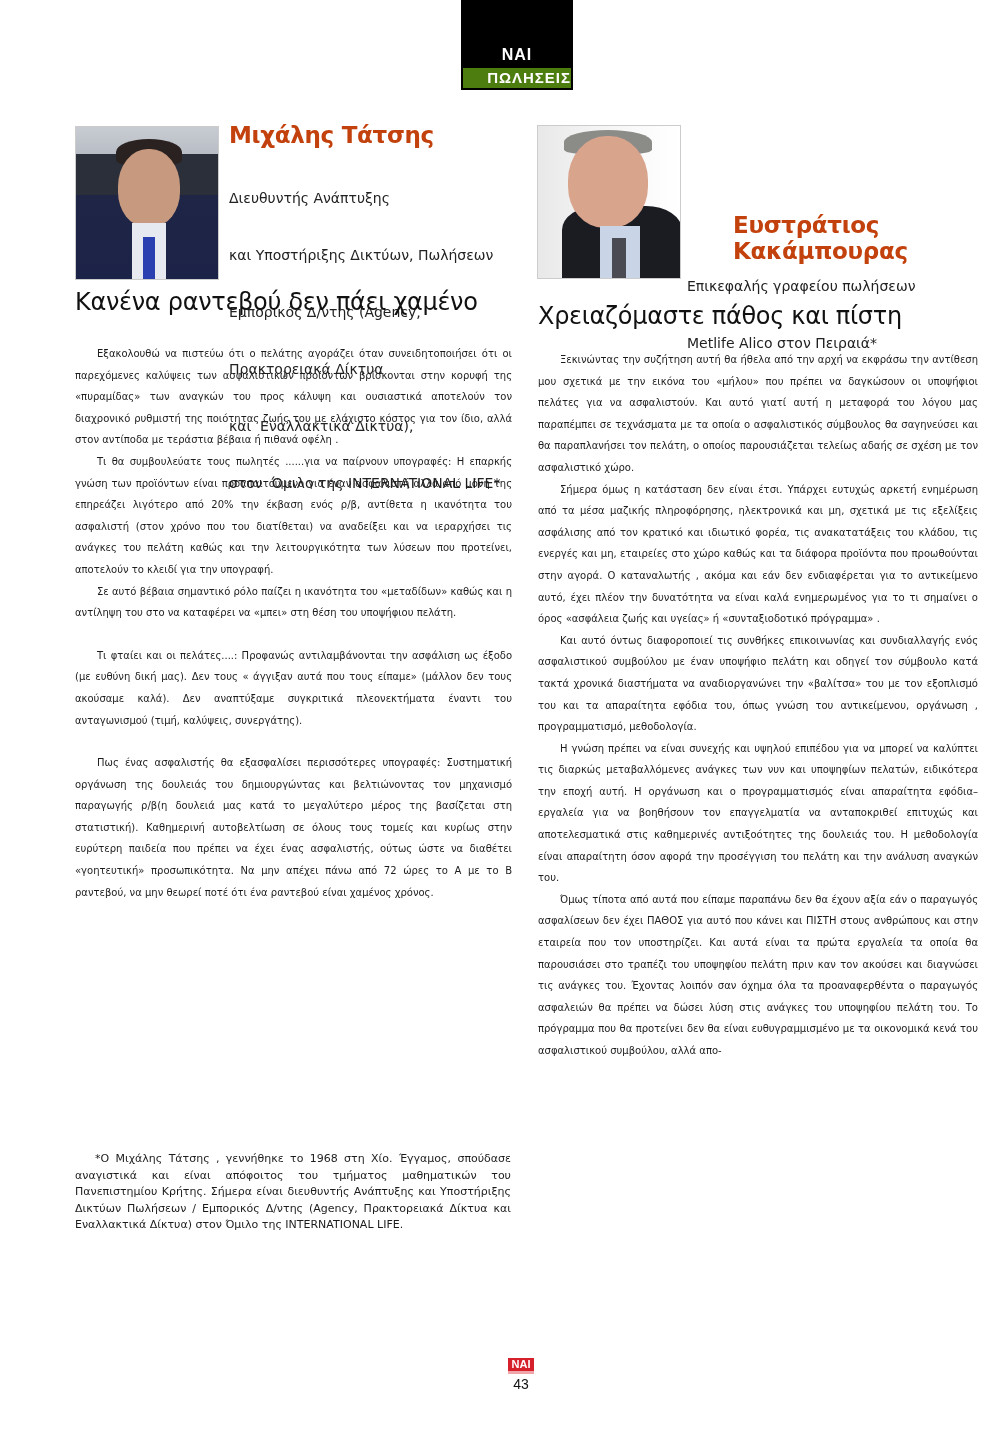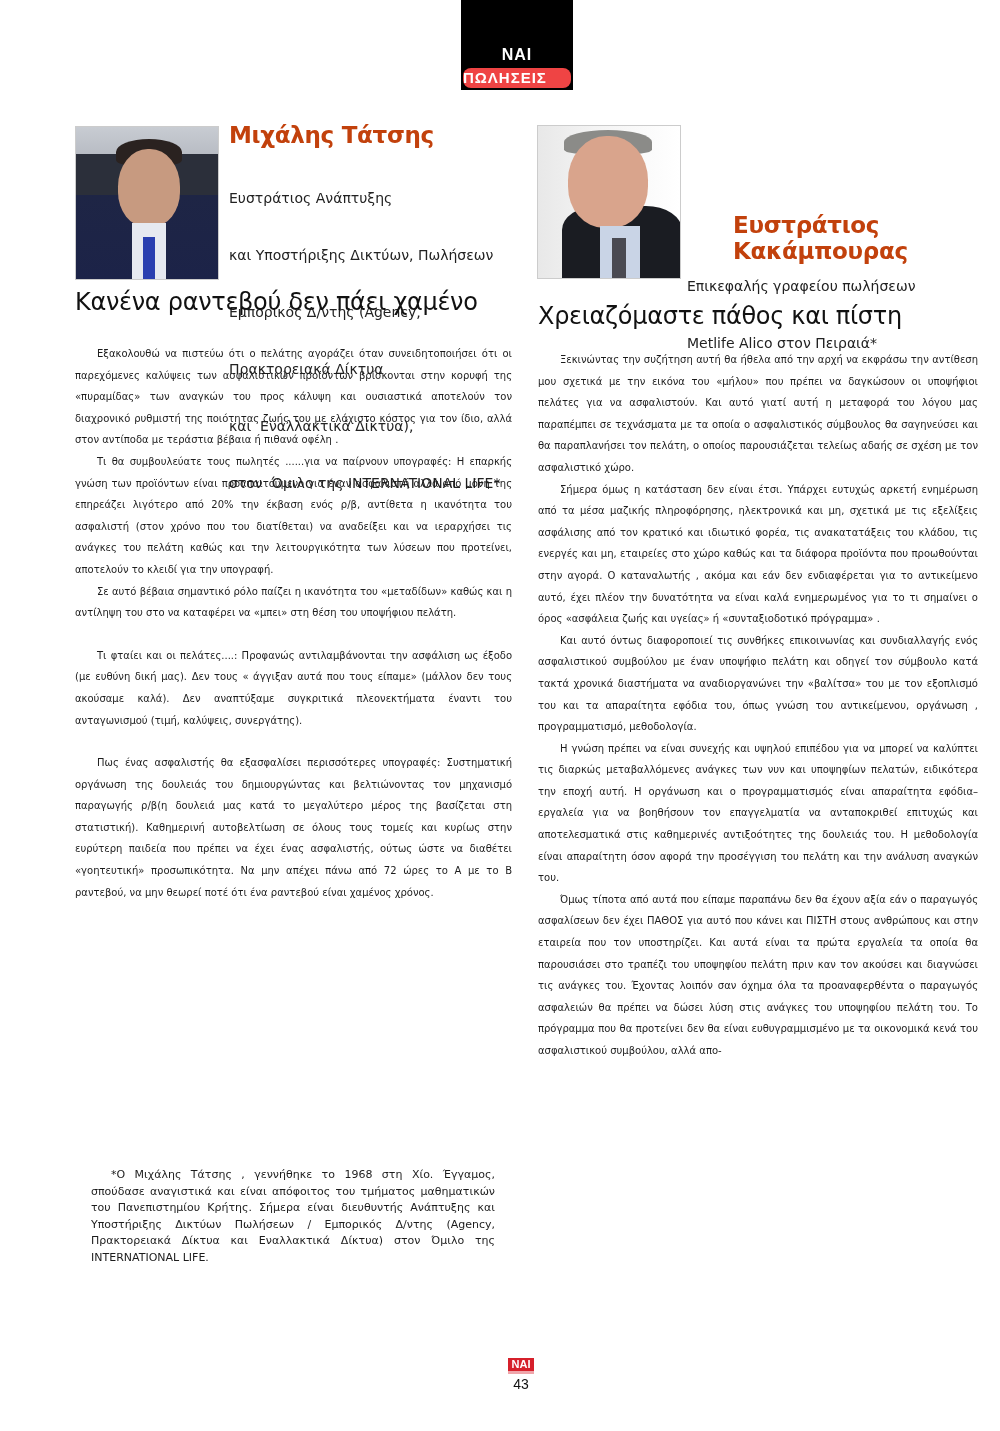--- a/index.html
+++ b/index.html
@@ -11,24 +11,23 @@
       position: absolute; left: 461px; top: 0; width: 112px; height: 90px;
       background: #000;
     }
     .section-tab .top {
       position: absolute; left: 0; right: 0; top: 46px;
       text-align: center; color: #fff; font-weight: bold; font-size: 16px; letter-spacing: 1px;
       font-family: "Liberation Sans", sans-serif;
     }
     .section-tab .bottom {
       position: absolute; left: 2px; right: 2px; top: 68px; height: 20px;
-      background: #ef4444; color: #fff; text-align: left;
+      background: #4d7c0f; color: #fff; text-align: right;
       font-weight: bold; font-size: 15px; line-height: 20px; letter-spacing: 1px;
       font-family: "Liberation Sans", sans-serif;
-      border-radius: 8px;
     }
     .photo {
       position: absolute; width: 142px; height: 152px; border: 1px solid #ccc; overflow: hidden;
     }
     .photo.left {
       left: 75px; top: 126px;
       background: linear-gradient(180deg, #c8ccd2 0%, #b8bcc4 18%, #2b2f3a 18%, #2b2f3a 45%, #1e2545 45%, #1c2348 100%);
     }
     .photo.right {
       left: 537px; top: 125px;
@@ -60,21 +59,21 @@
     .column {
       position: absolute; font-size: 10px; line-height: 21.6px; color: #1c1c1c;
       text-align: justify; font-family: "DejaVu Sans", sans-serif;
     }
     .column p { margin: 0; text-indent: 22px; }
     .column p.gap { margin-top: 21px; }
     .footnote {
       position: absolute; left: 75px; top: 1151px; width: 436px;
       font-size: 11px; line-height: 16.5px; text-align: justify; color: #1c1c1c;
     }
-    .footnote p { margin: 16px; text-indent: 20px; }
+    .footnote p { margin: 0; text-indent: 20px; }
     .logo {
       position: absolute; left: 508px; top: 1358px; width: 26px; height: 16px;
       background: #d6202b; color: #fff; font-weight: bold; font-size: 11px;
       text-align: center; line-height: 13px; font-family: "Liberation Sans", sans-serif;
     }
     .logo .strip { position: absolute; left: 0; right: 0; bottom: 0; height: 3px; background: #fff; opacity: 0.6; }
     .page-number {
       position: absolute; left: 500px; top: 1376px; width: 42px; text-align: center;
       font-weight: normal; font-size: 14px; font-family: "Liberation Sans", sans-serif; color: #111;
     }
@@ -88,21 +87,21 @@
 </div>
 
 <div class="photo left">
   <div class="hair"></div>
   <div class="face"></div>
   <div class="shirt"></div>
   <div class="tie"></div>
 </div>
 <div class="person-name" style="left:229px; top:122px;">Μιχάλης Τάτσης</div>
 <div class="person-role" style="left:229px; top:151px;">
-  <div>Ευστράτιος Ανάπτυξης</div>
+  <div>Διευθυντής Ανάπτυξης</div>
   <div>και Υποστήριξης Δικτύων, Πωλήσεων</div>
   <div>Εμπορικός Δ/ντης (Agency,</div>
   <div>Πρακτορειακά Δίκτυα</div>
   <div>και  Εναλλακτικά Δίκτυα),</div>
   <div>στον  Όμιλο της INTERNATIONAL LIFE*</div>
 </div>
 
 <div class="photo right">
   <div class="suit"></div>
   <div class="hair"></div>

